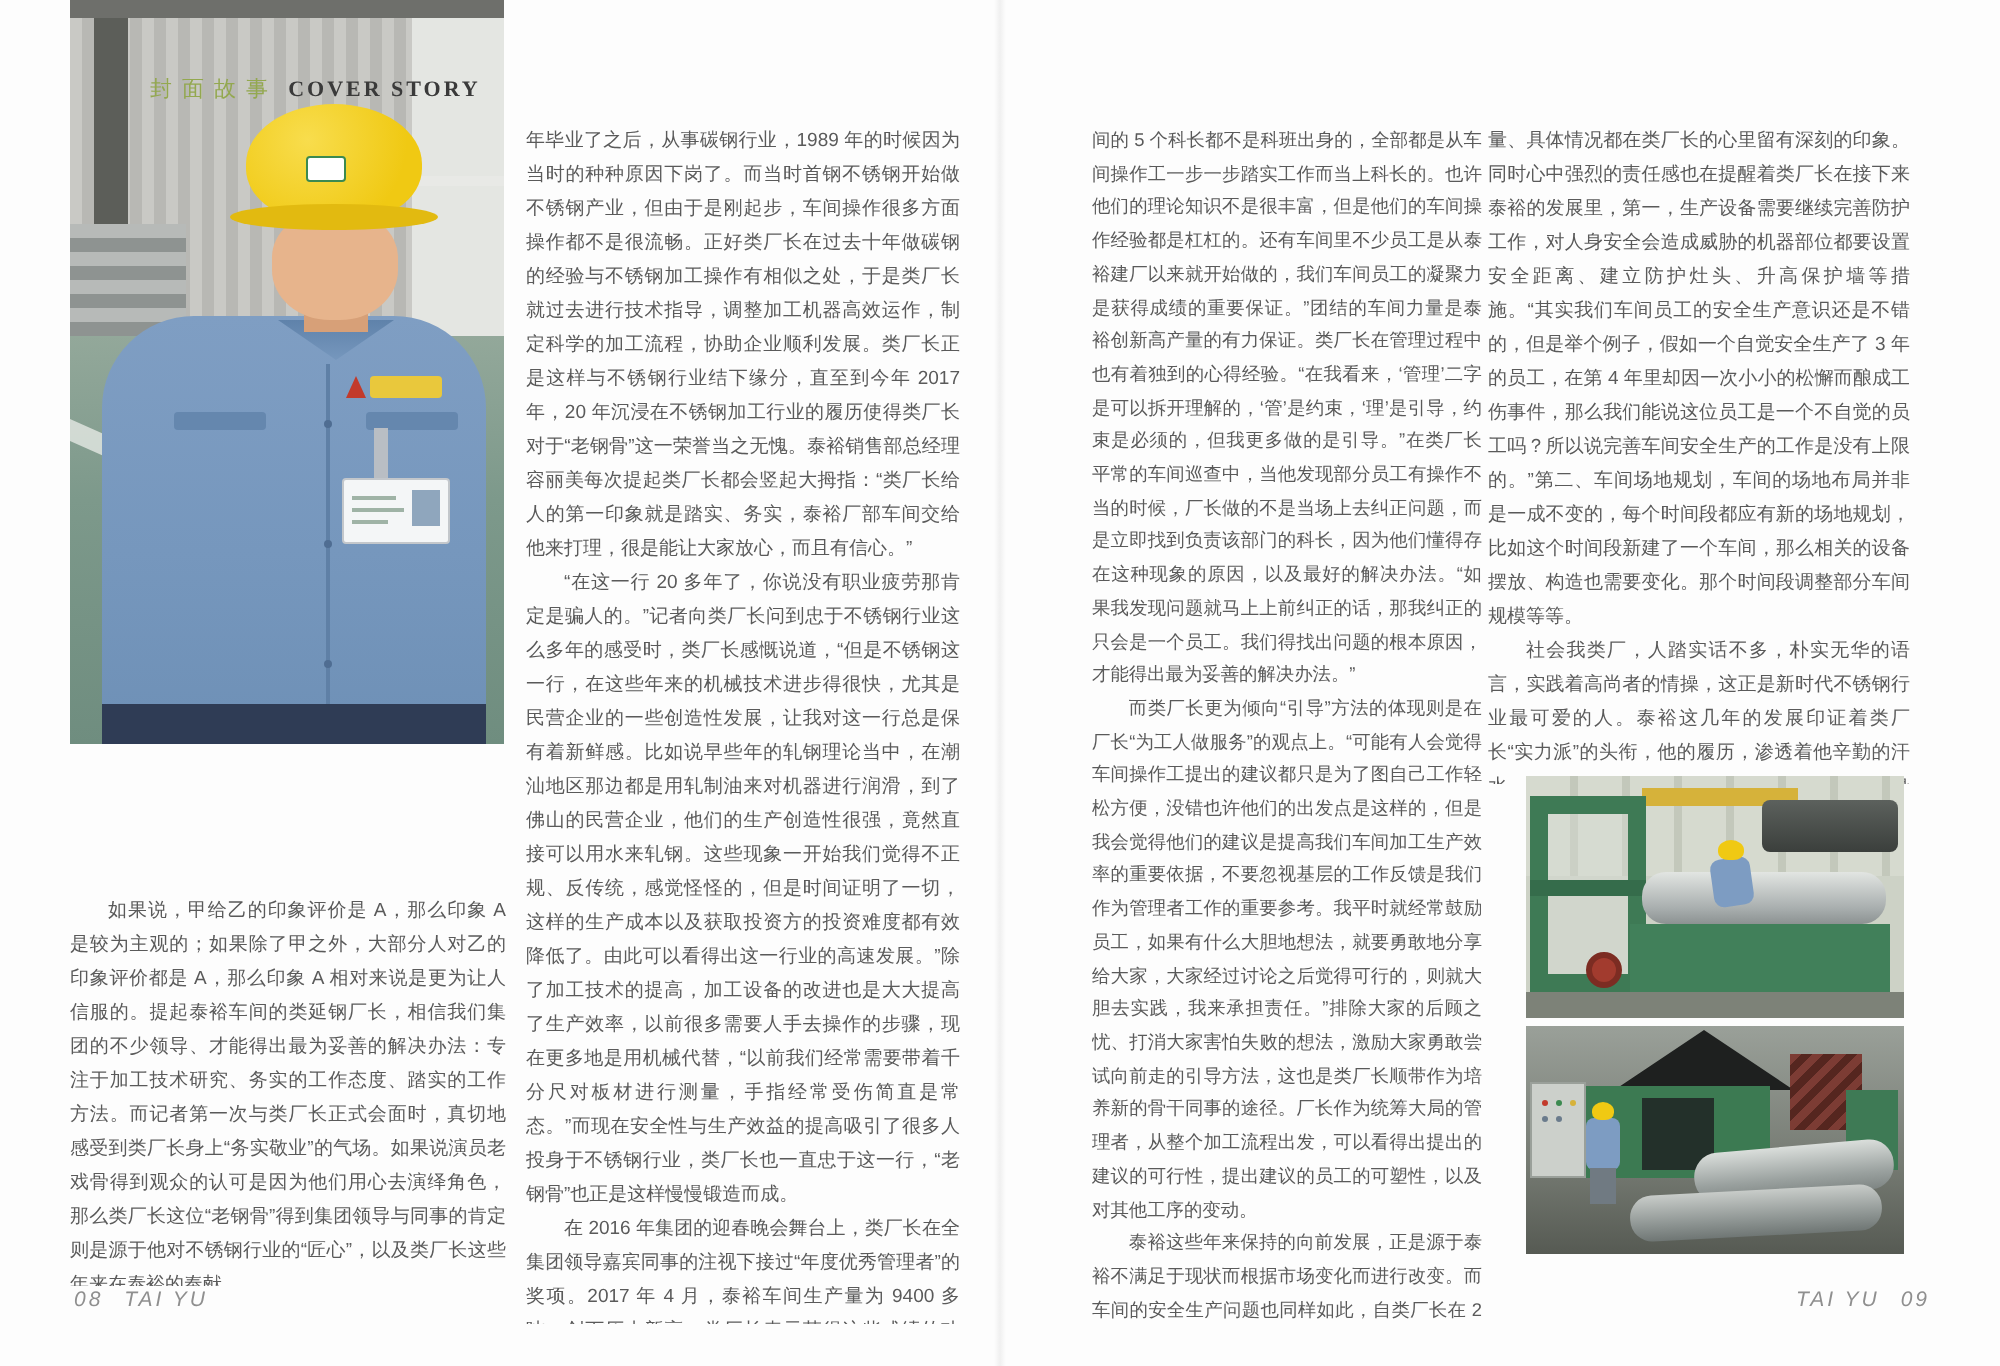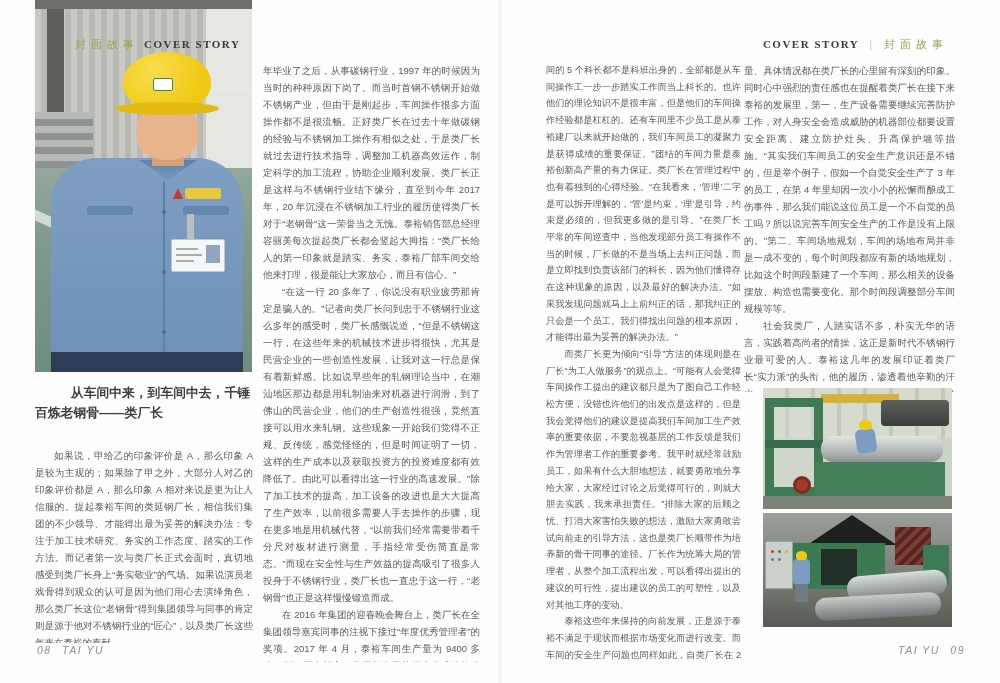--- a/index.html
+++ b/index.html
@@ -157,43 +157,39 @@
     <div class="hardhat-brim"></div>
     <div class="hardhat-logo"></div>
     <div class="pants"></div>
   </div>
 
   <div class="hdr hdr-left">
     <span class="cn">封面故事</span>
     <span class="en">COVER STORY</span>
   </div>
 
-  <h1 class="title">从车间中来，到车间中去，千锤百炼老钢骨——类厂长</h1>
 
   <div class="col" id="colA">
     <p class="indent">如果说，甲给乙的印象评价是 A，那么印象 A 是较为主观的；如果除了甲之外，大部分人对乙的印象评价都是 A，那么印象 A 相对来说是更为让人信服的。提起泰裕车间的类延钢厂长，相信我们集团的不少领导、才能得出最为妥善的解决办法：专注于加工技术研究、务实的工作态度、踏实的工作方法。而记者第一次与类厂长正式会面时，真切地感受到类厂长身上“务实敬业”的气场。如果说演员老戏骨得到观众的认可是因为他们用心去演绎角色，那么类厂长这位“老钢骨”得到集团领导与同事的肯定则是源于他对不锈钢行业的“匠心”，以及类厂长这些年来在泰裕的奉献。</p>
 
   </div>
 
   <div class="col" id="colB">
-    <p>年毕业了之后，从事碳钢行业，1997 年的时候因为当时的种种原因下岗了。而当时首钢不锈钢开始做不锈钢产业，但由于是刚起步，车间操作很多方面操作都不是很流畅。正好类厂长在过去十年做碳钢的经验与不锈钢加工操作有相似之处，于是类厂长就过去进行技术指导，调整加工机器高效运作，制定科学的加工流程，协助企业顺利发展。类厂长正是这样与不锈钢行业结下缘分，直至到今年 2017 年，20 年沉浸在不锈钢加工行业的履历使得类厂长对于“老钢骨”这一荣誉当之无愧。泰裕销售部总经理容丽美每次提起类厂长都会竖起大拇指：“类厂长给人的第一印象就是踏实、务实，泰裕厂部车间交给他来打理，很是能让大家放心，而且有信心。”</p>
+    <p>年毕业了之后，从事碳钢行业，1989 年的时候因为当时的种种原因下岗了。而当时首钢不锈钢开始做不锈钢产业，但由于是刚起步，车间操作很多方面操作都不是很流畅。正好类厂长在过去十年做碳钢的经验与不锈钢加工操作有相似之处，于是类厂长就过去进行技术指导，调整加工机器高效运作，制定科学的加工流程，协助企业顺利发展。类厂长正是这样与不锈钢行业结下缘分，直至到今年 2017 年，20 年沉浸在不锈钢加工行业的履历使得类厂长对于“老钢骨”这一荣誉当之无愧。泰裕销售部总经理容丽美每次提起类厂长都会竖起大拇指：“类厂长给人的第一印象就是踏实、务实，泰裕厂部车间交给他来打理，很是能让大家放心，而且有信心。”</p>
     <p class="indent">“在这一行 20 多年了，你说没有职业疲劳那肯定是骗人的。”记者向类厂长问到忠于不锈钢行业这么多年的感受时，类厂长感慨说道，“但是不锈钢这一行，在这些年来的机械技术进步得很快，尤其是民营企业的一些创造性发展，让我对这一行总是保有着新鲜感。比如说早些年的轧钢理论当中，在潮汕地区那边都是用轧制油来对机器进行润滑，到了佛山的民营企业，他们的生产创造性很强，竟然直接可以用水来轧钢。这些现象一开始我们觉得不正规、反传统，感觉怪怪的，但是时间证明了一切，这样的生产成本以及获取投资方的投资难度都有效降低了。由此可以看得出这一行业的高速发展。”除了加工技术的提高，加工设备的改进也是大大提高了生产效率，以前很多需要人手去操作的步骤，现在更多地是用机械代替，“以前我们经常需要带着千分尺对板材进行测量，手指经常受伤简直是常态。”而现在安全性与生产效益的提高吸引了很多人投身于不锈钢行业，类厂长也一直忠于这一行，“老钢骨”也正是这样慢慢锻造而成。</p>
     <p class="indent">在 2016 年集团的迎春晚会舞台上，类厂长在全集团领导嘉宾同事的注视下接过“年度优秀管理者”的奖项。2017 年 4 月，泰裕车间生产量为 9400 多吨，创下历史新高。类厂长表示获得这些成绩的功劳应归功于车间踏实工作的员工们。“现在车</p>
   </div>
 
   <div class="footer footer-left">
     <span>08</span>
     <span>TAI YU</span>
   </div>
 
   <div class="fold"></div>
 
-  <div class="hdr hdr-right">
-    <span class="en">COVER STORY</span><span class="div">｜</span><span class="cn">封面故事</span>
-  </div>
 
   <div class="col" id="colC">
     <p>间的 5 个科长都不是科班出身的，全部都是从车间操作工一步一步踏实工作而当上科长的。也许他们的理论知识不是很丰富，但是他们的车间操作经验都是杠杠的。还有车间里不少员工是从泰裕建厂以来就开始做的，我们车间员工的凝聚力是获得成绩的重要保证。”团结的车间力量是泰裕创新高产量的有力保证。类厂长在管理过程中也有着独到的心得经验。“在我看来，‘管理’二字是可以拆开理解的，‘管’是约束，‘理’是引导，约束是必须的，但我更多做的是引导。”在类厂长平常的车间巡查中，当他发现部分员工有操作不当的时候，厂长做的不是当场上去纠正问题，而是立即找到负责该部门的科长，因为他们懂得存在这种现象的原因，以及最好的解决办法。“如果我发现问题就马上上前纠正的话，那我纠正的只会是一个员工。我们得找出问题的根本原因，才能得出最为妥善的解决办法。”</p>
     <p class="indent">而类厂长更为倾向“引导”方法的体现则是在厂长“为工人做服务”的观点上。“可能有人会觉得车间操作工提出的建议都只是为了图自己工作轻松方便，没错也许他们的出发点是这样的，但是我会觉得他们的建议是提高我们车间加工生产效率的重要依据，不要忽视基层的工作反馈是我们作为管理者工作的重要参考。我平时就经常鼓励员工，如果有什么大胆地想法，就要勇敢地分享给大家，大家经过讨论之后觉得可行的，则就大胆去实践，我来承担责任。”排除大家的后顾之忧、打消大家害怕失败的想法，激励大家勇敢尝试向前走的引导方法，这也是类厂长顺带作为培养新的骨干同事的途径。厂长作为统筹大局的管理者，从整个加工流程出发，可以看得出提出的建议的可行性，提出建议的员工的可塑性，以及对其他工序的变动。</p>
     <p class="indent">泰裕这些年来保持的向前发展，正是源于泰裕不满足于现状而根据市场变化而进行改变。而车间的安全生产问题也同样如此，自类厂长在 2014 年回归泰裕工作开始，2014 年泰裕的工伤事件为 64 起，2015 年为 36 起，2016 年为 16 起，2017 年截止到 6 月份，为 6 起。每一年的工伤事件具体数</p>
   </div>
 
   <div class="col" id="colD">
     <p>量、具体情况都在类厂长的心里留有深刻的印象。同时心中强烈的责任感也在提醒着类厂长在接下来泰裕的发展里，第一，生产设备需要继续完善防护工作，对人身安全会造成威胁的机器部位都要设置安全距离、建立防护灶头、升高保护墙等措施。“其实我们车间员工的安全生产意识还是不错的，但是举个例子，假如一个自觉安全生产了 3 年的员工，在第 4 年里却因一次小小的松懈而酿成工伤事件，那么我们能说这位员工是一个不自觉的员工吗？所以说完善车间安全生产的工作是没有上限的。”第二、车间场地规划，车间的场地布局并非是一成不变的，每个时间段都应有新的场地规划，比如这个时间段新建了一个车间，那么相关的设备摆放、构造也需要变化。那个时间段调整部分车间规模等等。</p>
     <p class="indent">社会我类厂，人踏实话不多，朴实无华的语言，实践着高尚者的情操，这正是新时代不锈钢行业最可爱的人。泰裕这几年的发展印证着类厂长“实力派”的头衔，他的履历，渗透着他辛勤的汗水，是他人生中流畅的轨迹。希望“老钢骨”的以身作则能够成为不锈钢新人的榜样，一起努力推动我国不锈钢行业的发展！</p>

